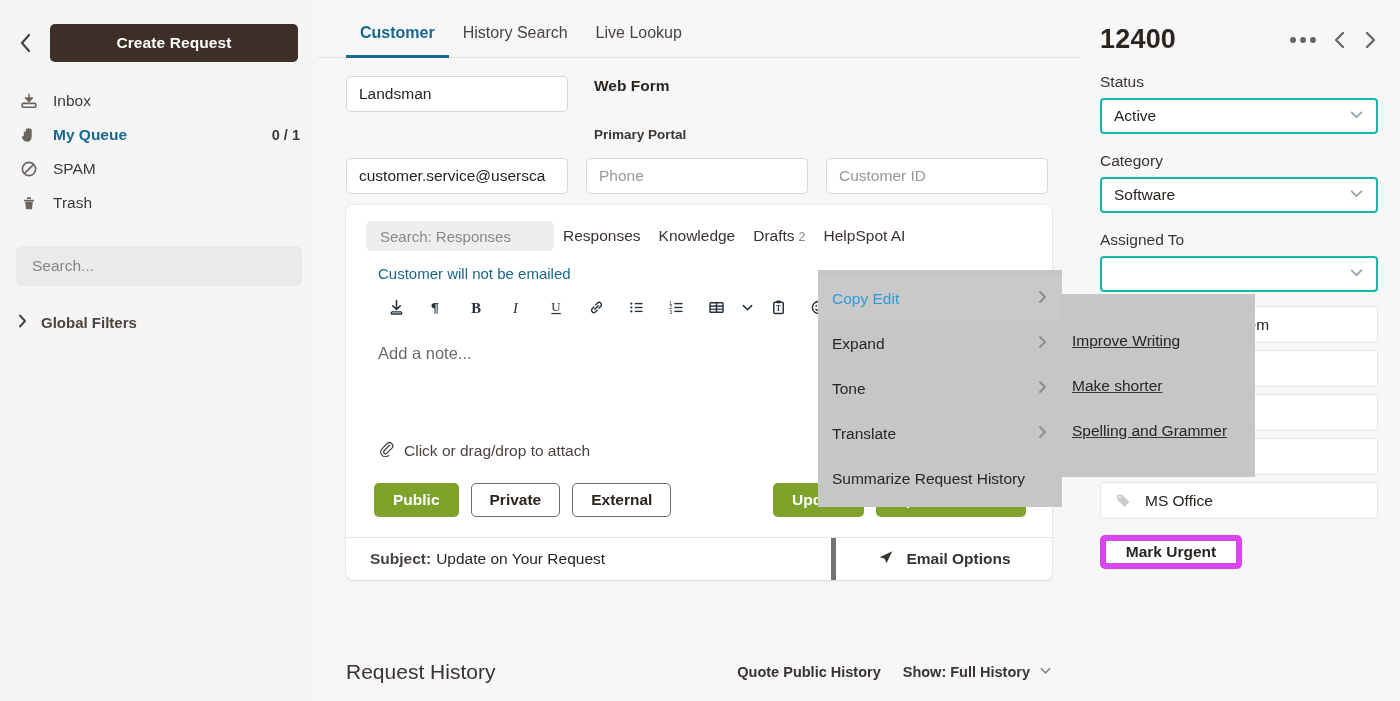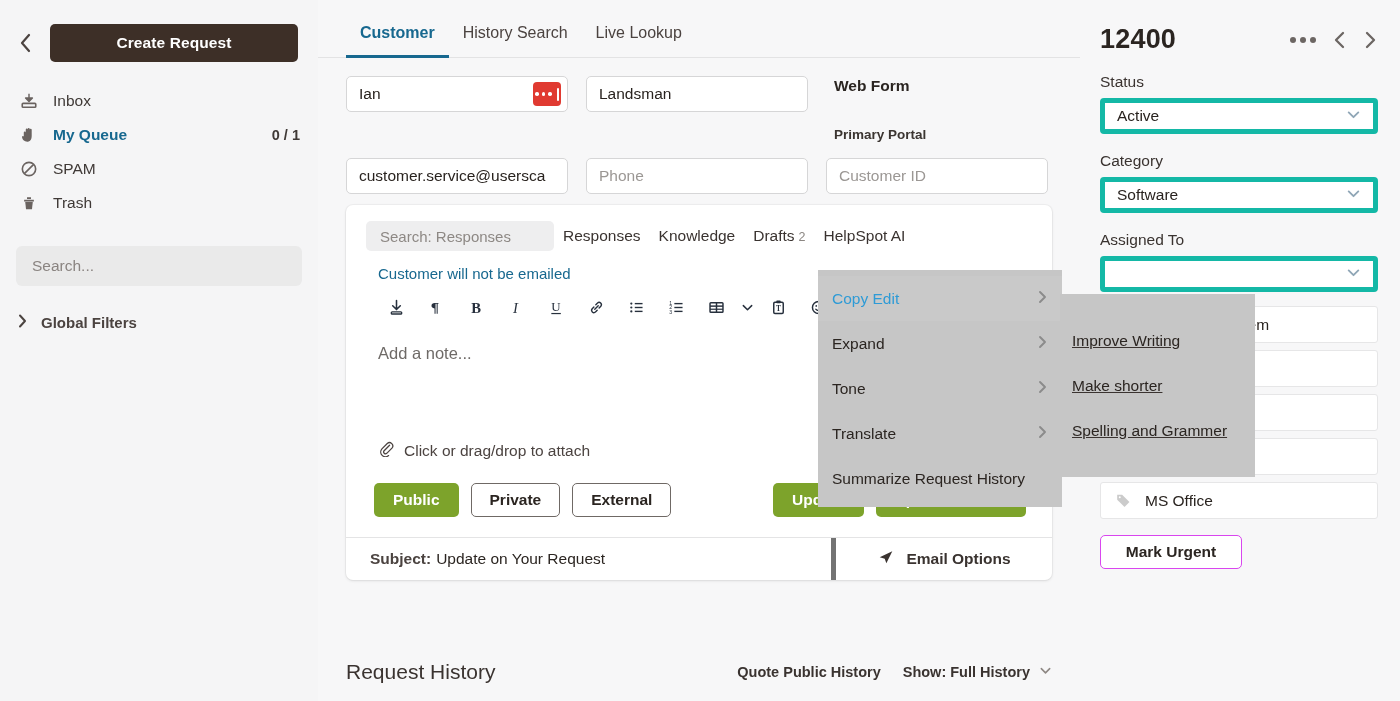--- a/index.html
+++ b/index.html
@@ -172,37 +172,37 @@
   #right { position: absolute; left: 1080px; top: 0; width: 320px; height: 701px; background: #f7f7f8; }
   #rp-head { display: flex; align-items: center; padding: 24px 22px 0 20px; }
   #rp-id { font-size: 27px; font-weight: bold; color: #2b2521; letter-spacing: .2px; }
   #rp-icons { margin-left: auto; display: flex; align-items: center; gap: 16px; color: #6c6663; }
   .dots3 { display: flex; gap: 4px; cursor: pointer; }
   .dots3 i { width: 6px; height: 6px; border-radius: 50%; background: #6c6663; display:block; }
   .navchev { cursor: pointer; display:flex; }
 
   .rp-label { font-size: 15.5px; color: #3a3330; padding: 18px 0 7px 20px; }
   .rp-select {
-    margin: 0 22px 0 20px; height: 36px; background: #fff; border: 5px solid #14b8a6;
+    margin: 0 22px 0 20px; height: 36px; background: #fff; border: 2px solid #14b8a6;
     border-radius: 4px; display: flex; align-items: center; padding: 0 12px;
     font-size: 15.5px; color: #29231f; cursor: pointer;
   }
   .rp-select .sel-val { flex: 1; }
   .rp-select .sel-chev { color: #8fa6b6; }
 
   #tag-list { margin: 14px 22px 0 20px; }
   .tag-row {
     height: 37px; background: #fff; border: 1px solid #e6e6e7; border-radius: 3px;
     display: flex; align-items: center; gap: 13px; padding: 0 14px; margin-bottom: 7px;
     font-size: 15.5px; color: #29231f; cursor: pointer;
   }
   .tag-row .tagico { color: #cbcbcb; display: flex; }
   #mark-urgent {
     margin: 16px 0 0 20px; width: 142px; height: 34px; background: #fff;
-    border: 1px solid #d946ef; border-radius: 5px; font-size: 15.5px; font-weight: bold;
+    border: 6px solid #d946ef; border-radius: 5px; font-size: 15.5px; font-weight: bold;
     color: #2b2521; display: flex; align-items: center; justify-content: center; cursor: pointer;
   }
 
   
   #ai-menu {
     position: absolute; left: 818px; top: 270px; width: 244px; background: #c6c6c6;
     z-index: 40; padding: 6px 0;
   }
   .ai-item {
     height: 45px; display: flex; align-items: center; padding: 0 14px;
@@ -291,29 +291,20 @@
   <div id="main">
 
     <div id="tabbar">
       <div class="tab active">Customer</div>
       <div class="tab">History Search</div>
       <div class="tab">Live Lookup</div>
     </div>
 
     <div id="cust-form">
       <div class="form-row">
-        <div class="fld w1">
-          <input value="Ian" style="">
-          <span class="red-dots">
-            <i></i>
-              <i></i>
-              <i></i>
-              <span class="bar"></span>
-          </span>
-        </div>
         <div class="fld w2">
           <input value="Landsman" style="">
         </div>
         <div id="webform-block">
           <div class="wf-title">Web Form</div>
           <div class="wf-sub">Primary Portal</div>
         </div>
       </div>
       <div class="form-row">
         <div class="fld w1">

